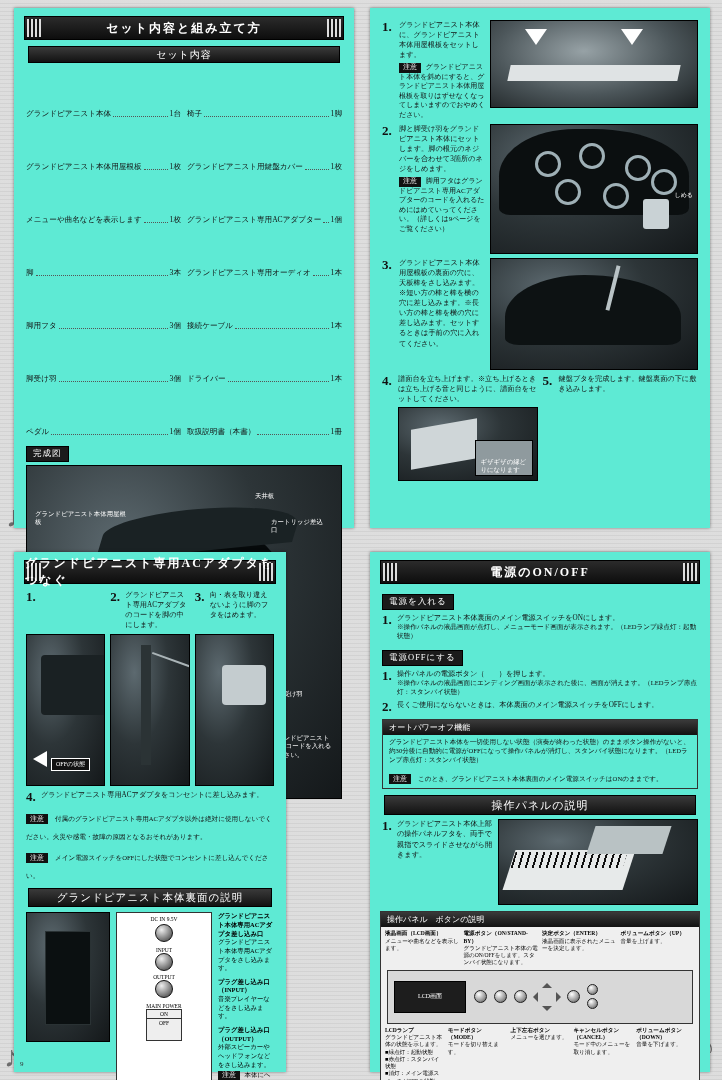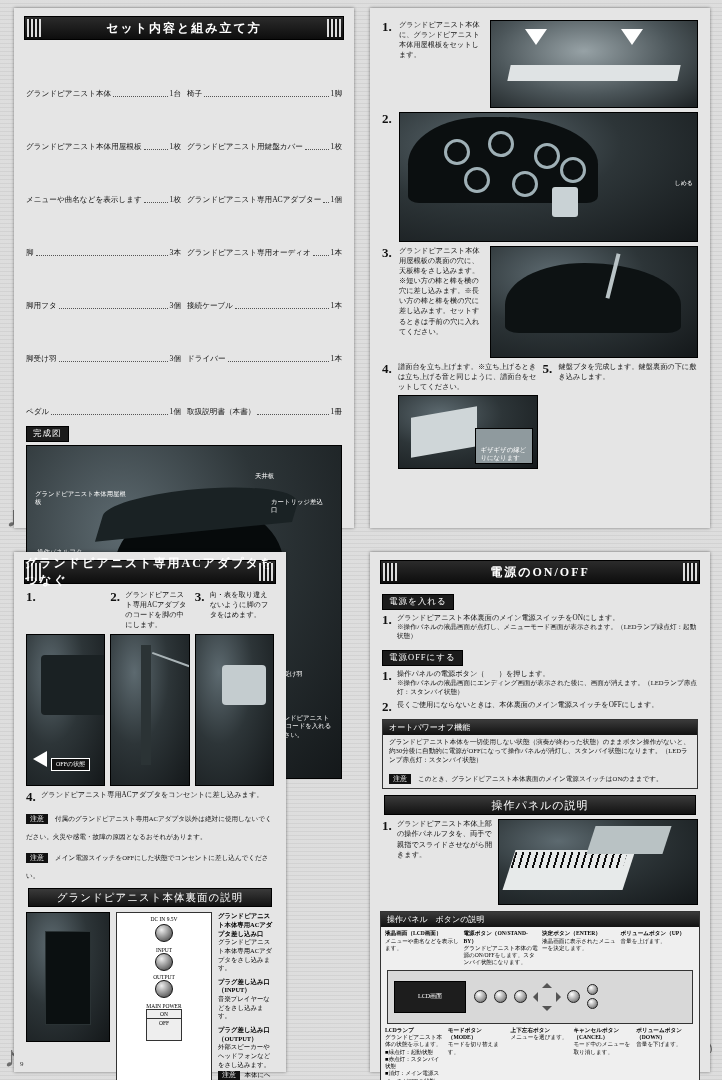--- a/index.html
+++ b/index.html
@@ -12,21 +12,21 @@
   }
   
   .bg-score{position:absolute;inset:0;background:
       repeating-linear-gradient(180deg,#e9e9e9 0px,#e9e9e9 3px,#d4d4d4 3px,#d4d4d4 4px);
       opacity:.55;}
   .bg-note{position:absolute;color:#6d6d6d;font-size:30px;}
 
   .page-wrap{position:absolute;inset:0;}
 
   
-  .pg{position:absolute;background:#e5e5e5;box-shadow:0 0 3px rgba(0,0,0,.45);}
+  .pg{position:absolute;background:#5eead4;box-shadow:0 0 3px rgba(0,0,0,.45);}
   #pg-tl{left:14px;top:8px;width:340px;height:520px;}
   #pg-tr{left:370px;top:8px;width:340px;height:520px;}
   #pg-bl{left:14px;top:552px;width:272px;height:520px;}
   #pg-br{left:370px;top:552px;width:340px;height:520px;}
 
   
   .banner{
     position:relative;margin:8px 10px 6px 10px;height:22px;
     background:linear-gradient(180deg,#2b2b2b,#0d0d0d);
     border:1px solid #000;
@@ -100,20 +100,21 @@
 <div class="bg-note" style="left:6px;top:500px;">♪</div>
 <div class="bg-note" style="left:4px;top:1040px;">♪</div>
 <div class="bg-note" style="left:700px;top:1030px;">♪</div>
 
 <div class="page-wrap">
 
   <div class="pg" id="pg-tl">
     <div class="banner">
       <span>セット内容と組み立て方</span>
     </div>
+    <div class="sub-banner">セット内容</div>
 
     <div class="col2">
       <ul>
         <li>
             <span>グランドピアニスト本体</span>
             <i class="dots"></i>
             <span>1台</span>
           </li>
         <li>
             <span>グランドピアニスト本体用屋根板</span>
@@ -217,30 +218,41 @@
       <div class="cap" style="left:198px;top:268px;width:110px;line-height:1.3;">※脚用フタにはグランドピアニスト専用ACアダプターのコードを入れるわけではないでください。</div>
     </div>
   </div>
 
   <div class="pg" id="pg-tr">
 
     <div class="stepbox" style="margin-top:12px;">
       <div class="stepnum">1.</div>
       <div style="width:86px;">
         <div class="steptext">グランドピアニスト本体に、グランドピアニスト本体用屋根板をセットします。</div>
+        <div class="warn">
+          <span class="warnchip">注意</span>
+          <span>グランドピアニスト本体を斜めにすると、グランドピアニスト本体用屋根板を取りはずせなくなってしまいますのでおやめください。</span>
+        </div>
       </div>
       <div class="photo light" style="flex:1;height:86px;position:relative;">
         <div style="position:absolute;left:18px;top:44px;width:170px;height:16px;background:#dfe3e4;transform:skewX(-12deg);"></div>
         <div style="position:absolute;left:34px;top:8px;width:0;height:0;border-left:11px solid transparent;border-right:11px solid transparent;border-top:16px solid #fff;"></div>
         <div style="position:absolute;left:130px;top:8px;width:0;height:0;border-left:11px solid transparent;border-right:11px solid transparent;border-top:16px solid #fff;"></div>
       </div>
     </div>
 
     <div class="stepbox">
       <div class="stepnum">2.</div>
+      <div style="width:86px;">
+        <div class="steptext">脚と脚受け羽をグランドピアニスト本体にセットします。脚の根元のネジバーを合わせて3箇所のネジをしめます。</div>
+        <div class="warn">
+          <span class="warnchip">注意</span>
+          <span>脚用フタはグランドピアニスト専用ACアダプターのコードを入れるためにはめていってください。（詳しくは9ページをご覧ください）</span>
+        </div>
+      </div>
       <div class="photo" style="flex:1;height:128px;position:relative;">
         <div style="position:absolute;left:8px;top:4px;width:190px;height:86px;background:#0b0f10;border-radius:40% 50% 6% 6%/55% 55% 8% 8%;"></div>
         <div style="position:absolute;left:44px;top:26px;width:20px;height:20px;border-radius:50%;border:3px solid #9fb0b6;"></div>
         <div style="position:absolute;left:88px;top:18px;width:20px;height:20px;border-radius:50%;border:3px solid #9fb0b6;"></div>
         <div style="position:absolute;left:134px;top:30px;width:20px;height:20px;border-radius:50%;border:3px solid #9fb0b6;"></div>
         <div style="position:absolute;left:64px;top:54px;width:20px;height:20px;border-radius:50%;border:3px solid #9fb0b6;"></div>
         <div style="position:absolute;left:112px;top:58px;width:20px;height:20px;border-radius:50%;border:3px solid #9fb0b6;"></div>
         <div style="position:absolute;left:160px;top:44px;width:20px;height:20px;border-radius:50%;border:3px solid #9fb0b6;"></div>
         <div style="position:absolute;left:152px;top:74px;width:26px;height:30px;background:#c9d2d5;border-radius:3px;"></div>
         <div class="lbl" style="right:4px;top:66px;">しめる</div>

